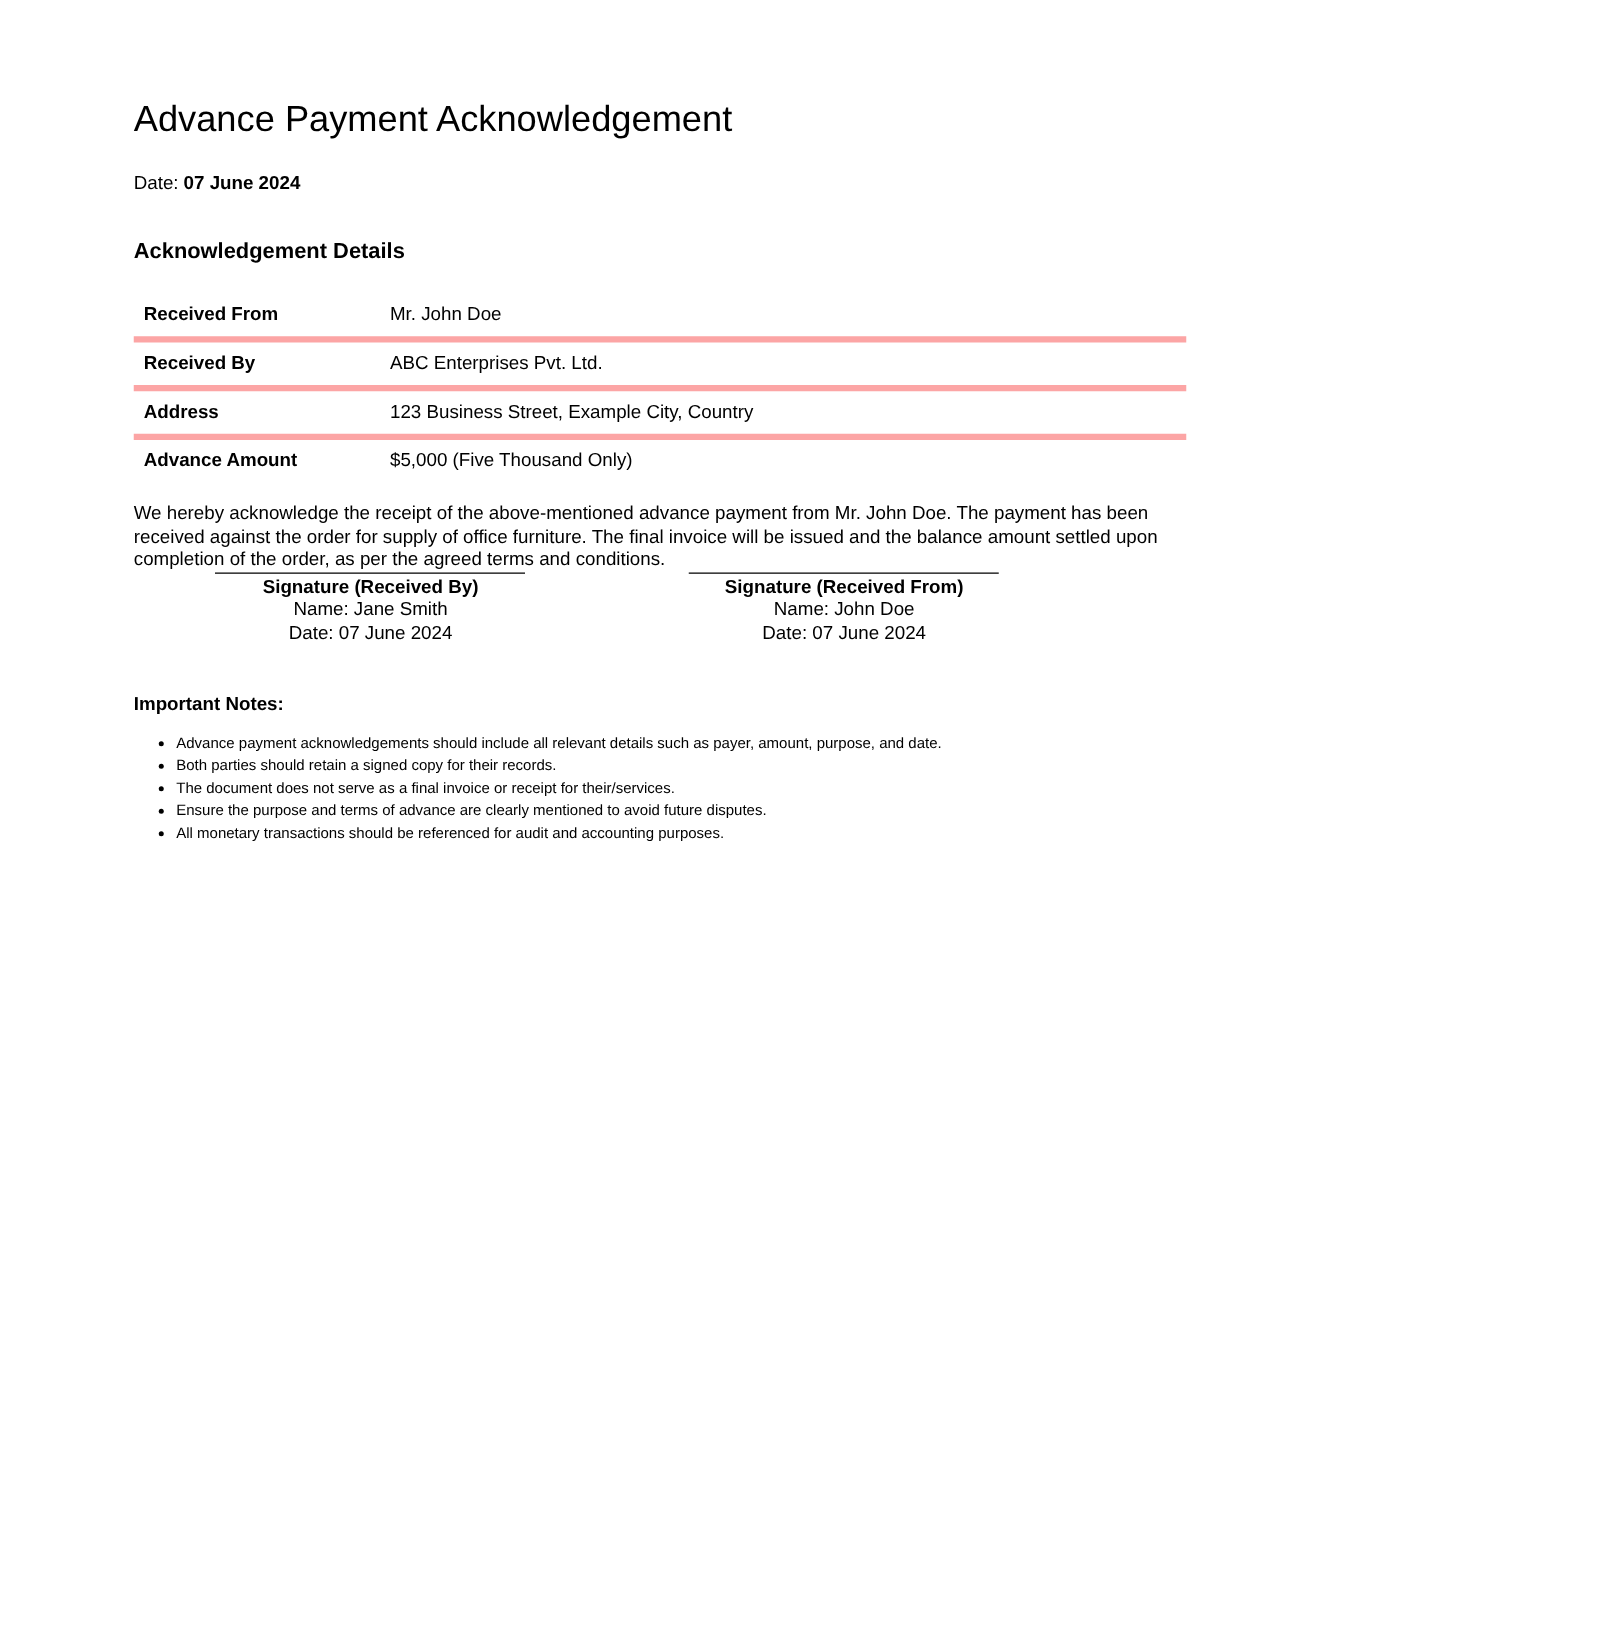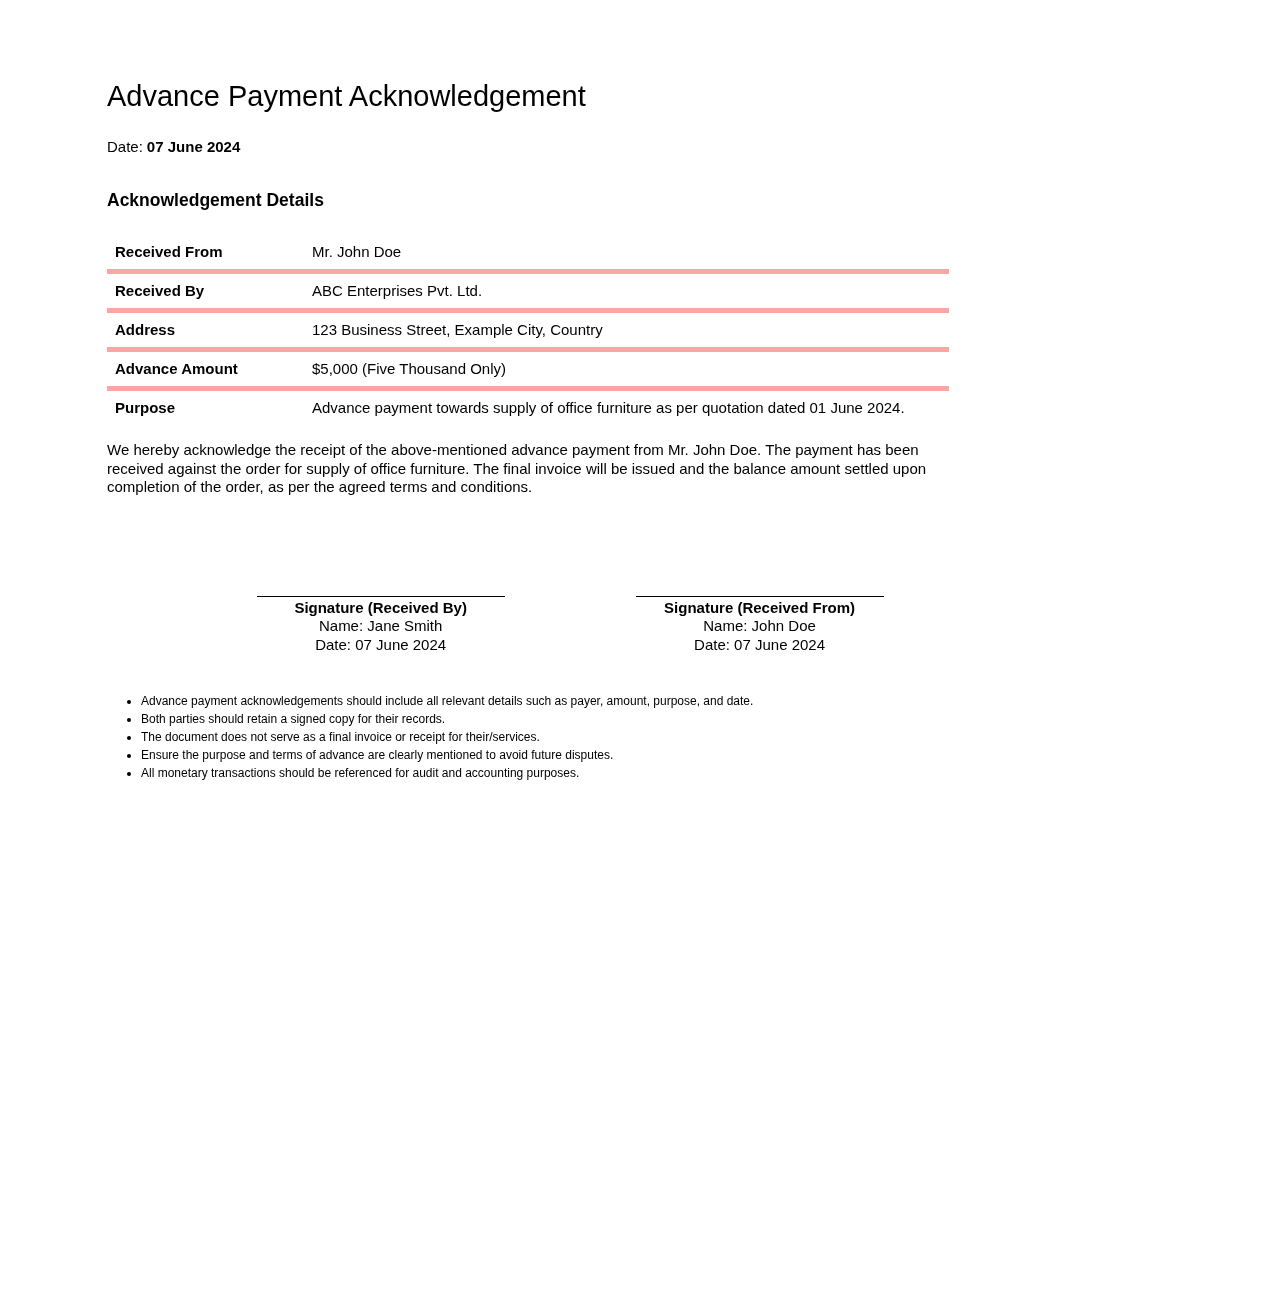--- a/index.html
+++ b/index.html
@@ -50,22 +50,21 @@
   table.details-table tr:last-child td { border-bottom: none; }
   td.label-cell { width: 197px; font-weight: 700; }
   .declaration-heading { margin: 31px 0 0 0; }
   .declaration-text {
     margin: 16px 0 0 0;
     font-size: 15px;
     line-height: 18.5px;
   }
   .signatures {
     display: flex;
-    justify-content: flex-end;
-    margin-top: 99px;
+    justify-content: flex-start;
   }
   .sig-col { width: 45%; }
   .sig-block {
     width: 248px;
     margin: 0 auto;
     border-top: 1px solid #000000;
     padding-top: 2px;
     text-align: center;
     font-size: 15px;
     line-height: 18.5px;
@@ -107,24 +106,20 @@
         <td class="value-cell">ABC Enterprises Pvt. Ltd.</td>
       </tr>
       <tr>
         <td class="label-cell">Address</td>
         <td class="value-cell">123 Business Street, Example City, Country</td>
       </tr>
       <tr>
         <td class="label-cell">Advance Amount</td>
         <td class="value-cell">$5,000 (Five Thousand Only)</td>
       </tr>
-      <tr>
-        <td class="label-cell">Purpose</td>
-        <td class="value-cell">Advance payment towards supply of office furniture as per quotation dated 01 June 2024.</td>
-      </tr>
     </tbody>
   </table>
 
   <p class="declaration-text">We hereby acknowledge the receipt of the above-mentioned advance payment from Mr. John Doe. The payment has been received against the order for supply of office furniture. The final invoice will be issued and the balance amount settled upon completion of the order, as per the agreed terms and conditions.</p>
 
   <div class="signatures">
     <div class="sig-col">
       <div class="sig-block">
         <div class="sig-title">Signature (Received By)</div>
         <div class="sig-name">Name: Jane Smith</div>
@@ -134,20 +129,21 @@
     <div class="sig-col">
       <div class="sig-block">
         <div class="sig-title">Signature (Received From)</div>
         <div class="sig-name">Name: John Doe</div>
         <div class="sig-date">Date: 07 June 2024</div>
       </div>
     </div>
   </div>
 
   <div class="notes">
+    <p class="notes-heading">Important Notes:</p>
     <ul class="notes-list">
       <li>Advance payment acknowledgements should include all relevant details such as payer, amount, purpose, and date.</li>
       <li>Both parties should retain a signed copy for their records.</li>
       <li>The document does not serve as a final invoice or receipt for their/services.</li>
       <li>Ensure the purpose and terms of advance are clearly mentioned to avoid future disputes.</li>
       <li>All monetary transactions should be referenced for audit and accounting purposes.</li>
     </ul>
   </div>
 
 </div>

